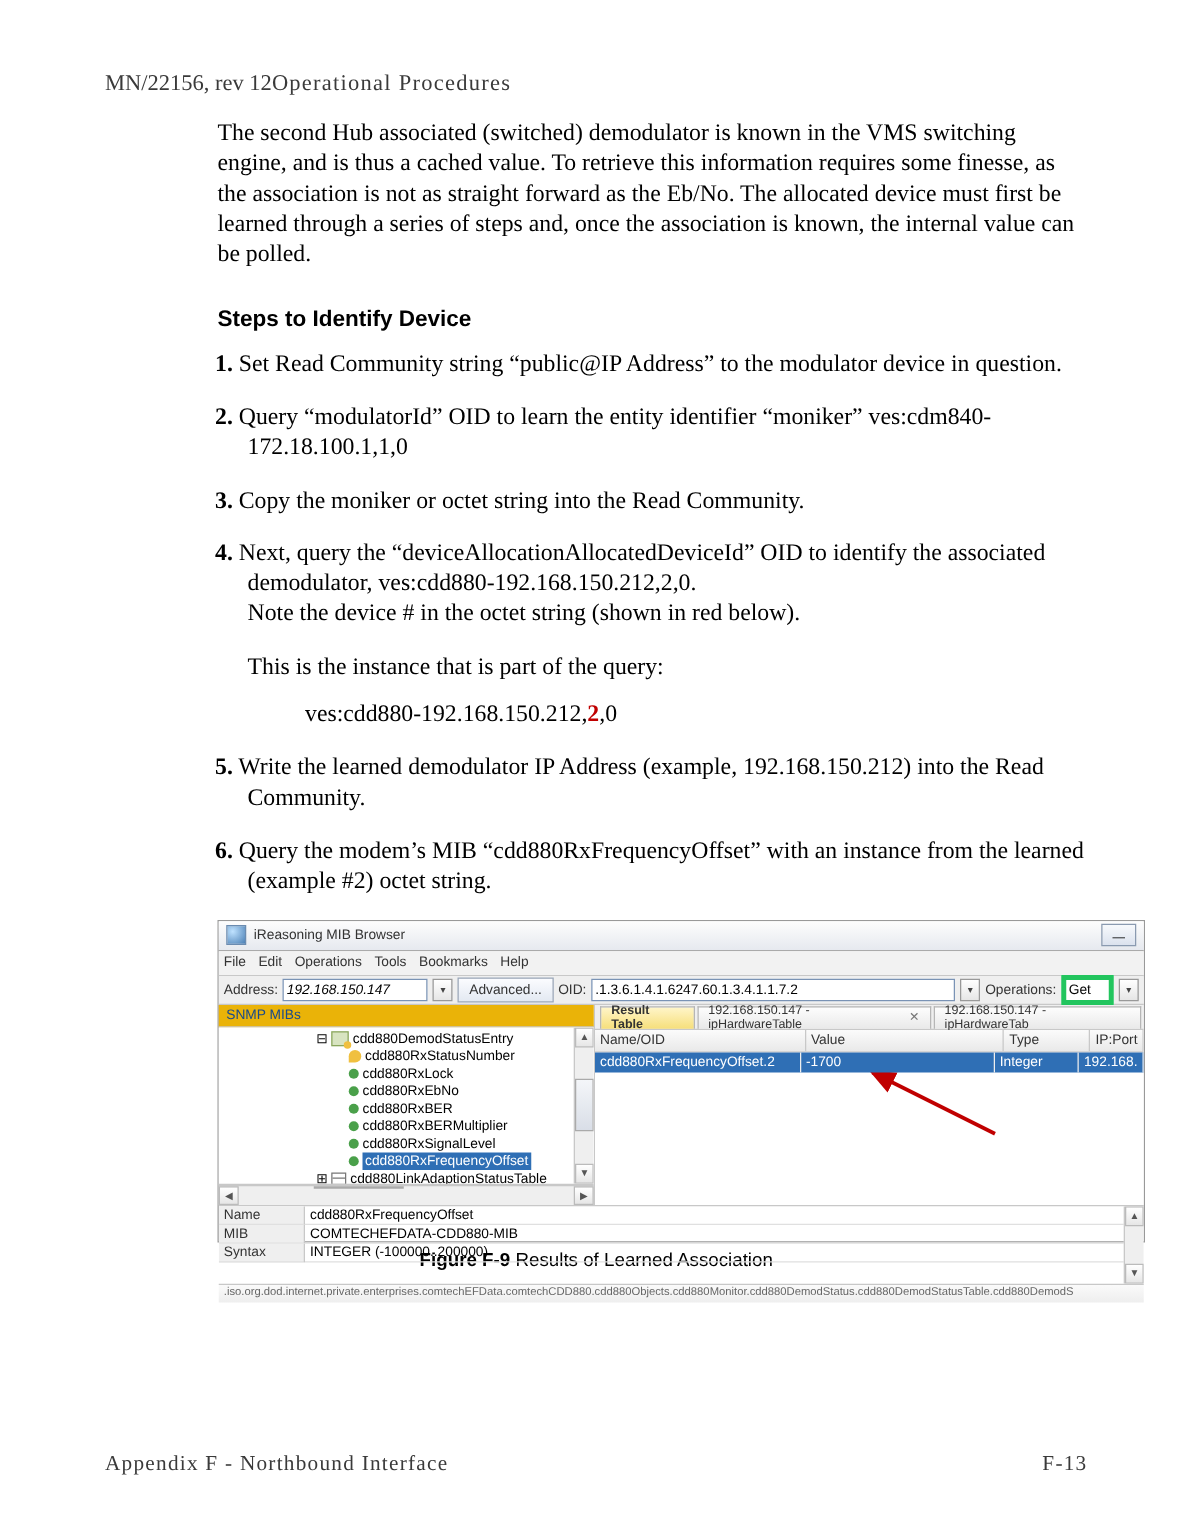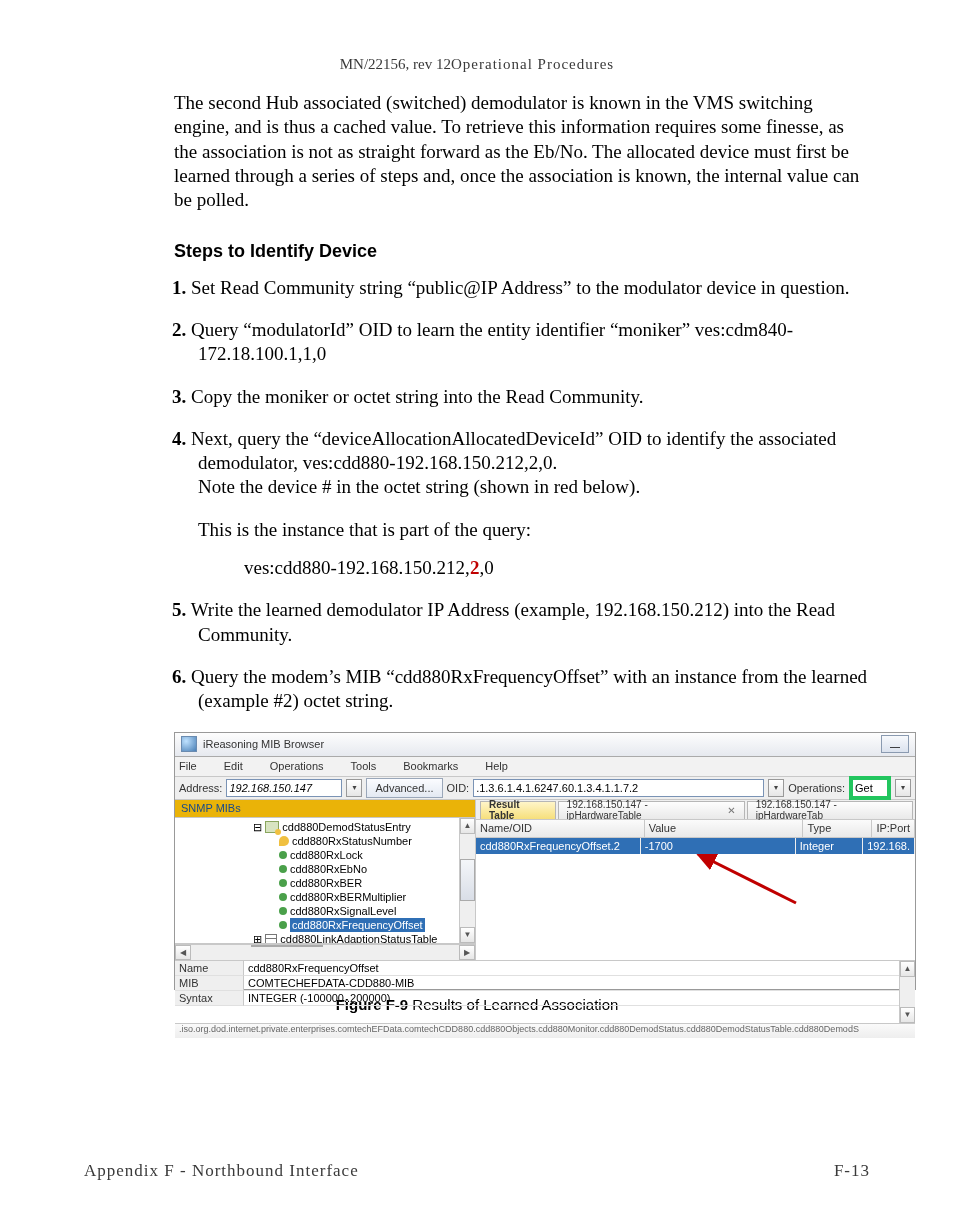--- a/index.html
+++ b/index.html
@@ -1,32 +1,32 @@
 <!DOCTYPE html>
 <html><head>
 <meta charset="utf-8">
 <style>
   html,body{margin:0;padding:0;background:#fff;font-family:"Times New Roman",serif;color:#000;}
   .page{width:954px;height:1227px;position:relative;box-sizing:border-box;padding:56px 84px 50px 84px;}
-  .hdr{display:flex;justify-content:center;font-size:15px;color:#3a3a3a;margin-bottom:18px;}
+  .hdr{display:flex;justify-content:flex-start;font-size:18px;color:#3a3a3a;margin-bottom:18px;}
   .hdr-right{letter-spacing:1px;}
   .body-text{margin-left:90px;font-size:19px;line-height:1.28;}
   .section-title{margin-left:90px;font-family:Arial,Helvetica,sans-serif;font-weight:bold;font-size:18px;margin-top:28px;margin-bottom:14px;}
   ol.steps{margin:0 0 0 88px;padding:0;list-style:none;}
   ol.steps>li{font-size:19px;line-height:1.28;margin-bottom:18px;padding-left:26px;text-indent:-26px;}
   ol.steps .num{font-weight:bold;}
   .sub{margin-left:114px;font-size:19px;line-height:1.28;margin-bottom:14px;text-indent:0;}
   .sub-indent{margin-left:160px;font-size:19px;line-height:1.28;margin-bottom:18px;}
   .red-bold{color:#c00000;font-weight:bold;}
   .fig-wrap{margin:12px 0 0 90px;border:1px solid #999;width:740px;height:256px;position:relative;background:#fff;font-family:Tahoma,Arial,sans-serif;font-size:11px;}
   .titlebar{height:24px;background:linear-gradient(#fdfdfd,#e6e9ef);border-bottom:1px solid #aaa;display:flex;align-items:center;padding:0 6px;box-sizing:border-box;}
   .titlebar .gem{width:14px;height:14px;background:radial-gradient(circle at 30% 30%,#bfe2ff,#4a7fb5);border:1px solid #6a8bb0;margin-right:6px;}
   .titlebar .ttl{flex:1;color:#333;}
   .titlebar .min{width:26px;height:16px;border:1px solid #8a9ab0;background:linear-gradient(#f7f9fc,#dbe2ee);display:flex;align-items:flex-end;justify-content:center;font-size:10px;line-height:10px;}
-  .menubar{height:19px;background:#f2f2f2;border-bottom:1px solid #c8c8c8;display:flex;align-items:center;padding:0 4px;gap:27px;color:#333;}
+  .menubar{height:19px;background:#f2f2f2;border-bottom:1px solid #c8c8c8;display:flex;align-items:center;padding:0 4px;gap:10px;color:#333;}
   .toolbar{height:22px;background:#efefef;border-bottom:1px solid #c8c8c8;display:flex;align-items:center;padding:0 4px;gap:4px;}
   .toolbar .lbl{color:#333;}
   .toolbar input.addr{width:110px;height:16px;border:1px solid #7a93b5;background:#fff;font-size:11px;padding:0 2px;font-style:italic;}
   .toolbar .dd{width:14px;height:16px;border:1px solid #999;background:linear-gradient(#fff,#e6e6e6);display:flex;align-items:center;justify-content:center;font-size:8px;color:#444;}
   .toolbar .btn{height:18px;border:1px solid #9aa7b9;background:linear-gradient(#fbfcff,#e3e9f2);padding:0 8px;display:flex;align-items:center;color:#333;}
   .toolbar input.oid{flex:1;height:16px;border:1px solid #7a93b5;background:#fff;font-size:11px;padding:0 2px;}
   .toolbar input.op{width:30px;height:16px;border:4px solid #22c55e;background:#fff;font-size:11px;padding:0 2px;}
   .panes{display:flex;height:160px;}
   .left-pane{width:300px;border-right:1px solid #c8c8c8;display:flex;flex-direction:column;}
   .pane-hdr{height:17px;background:#eab308;border-bottom:1px solid #c8c8c8;color:#184a8c;padding:0 6px;display:flex;align-items:center;}

